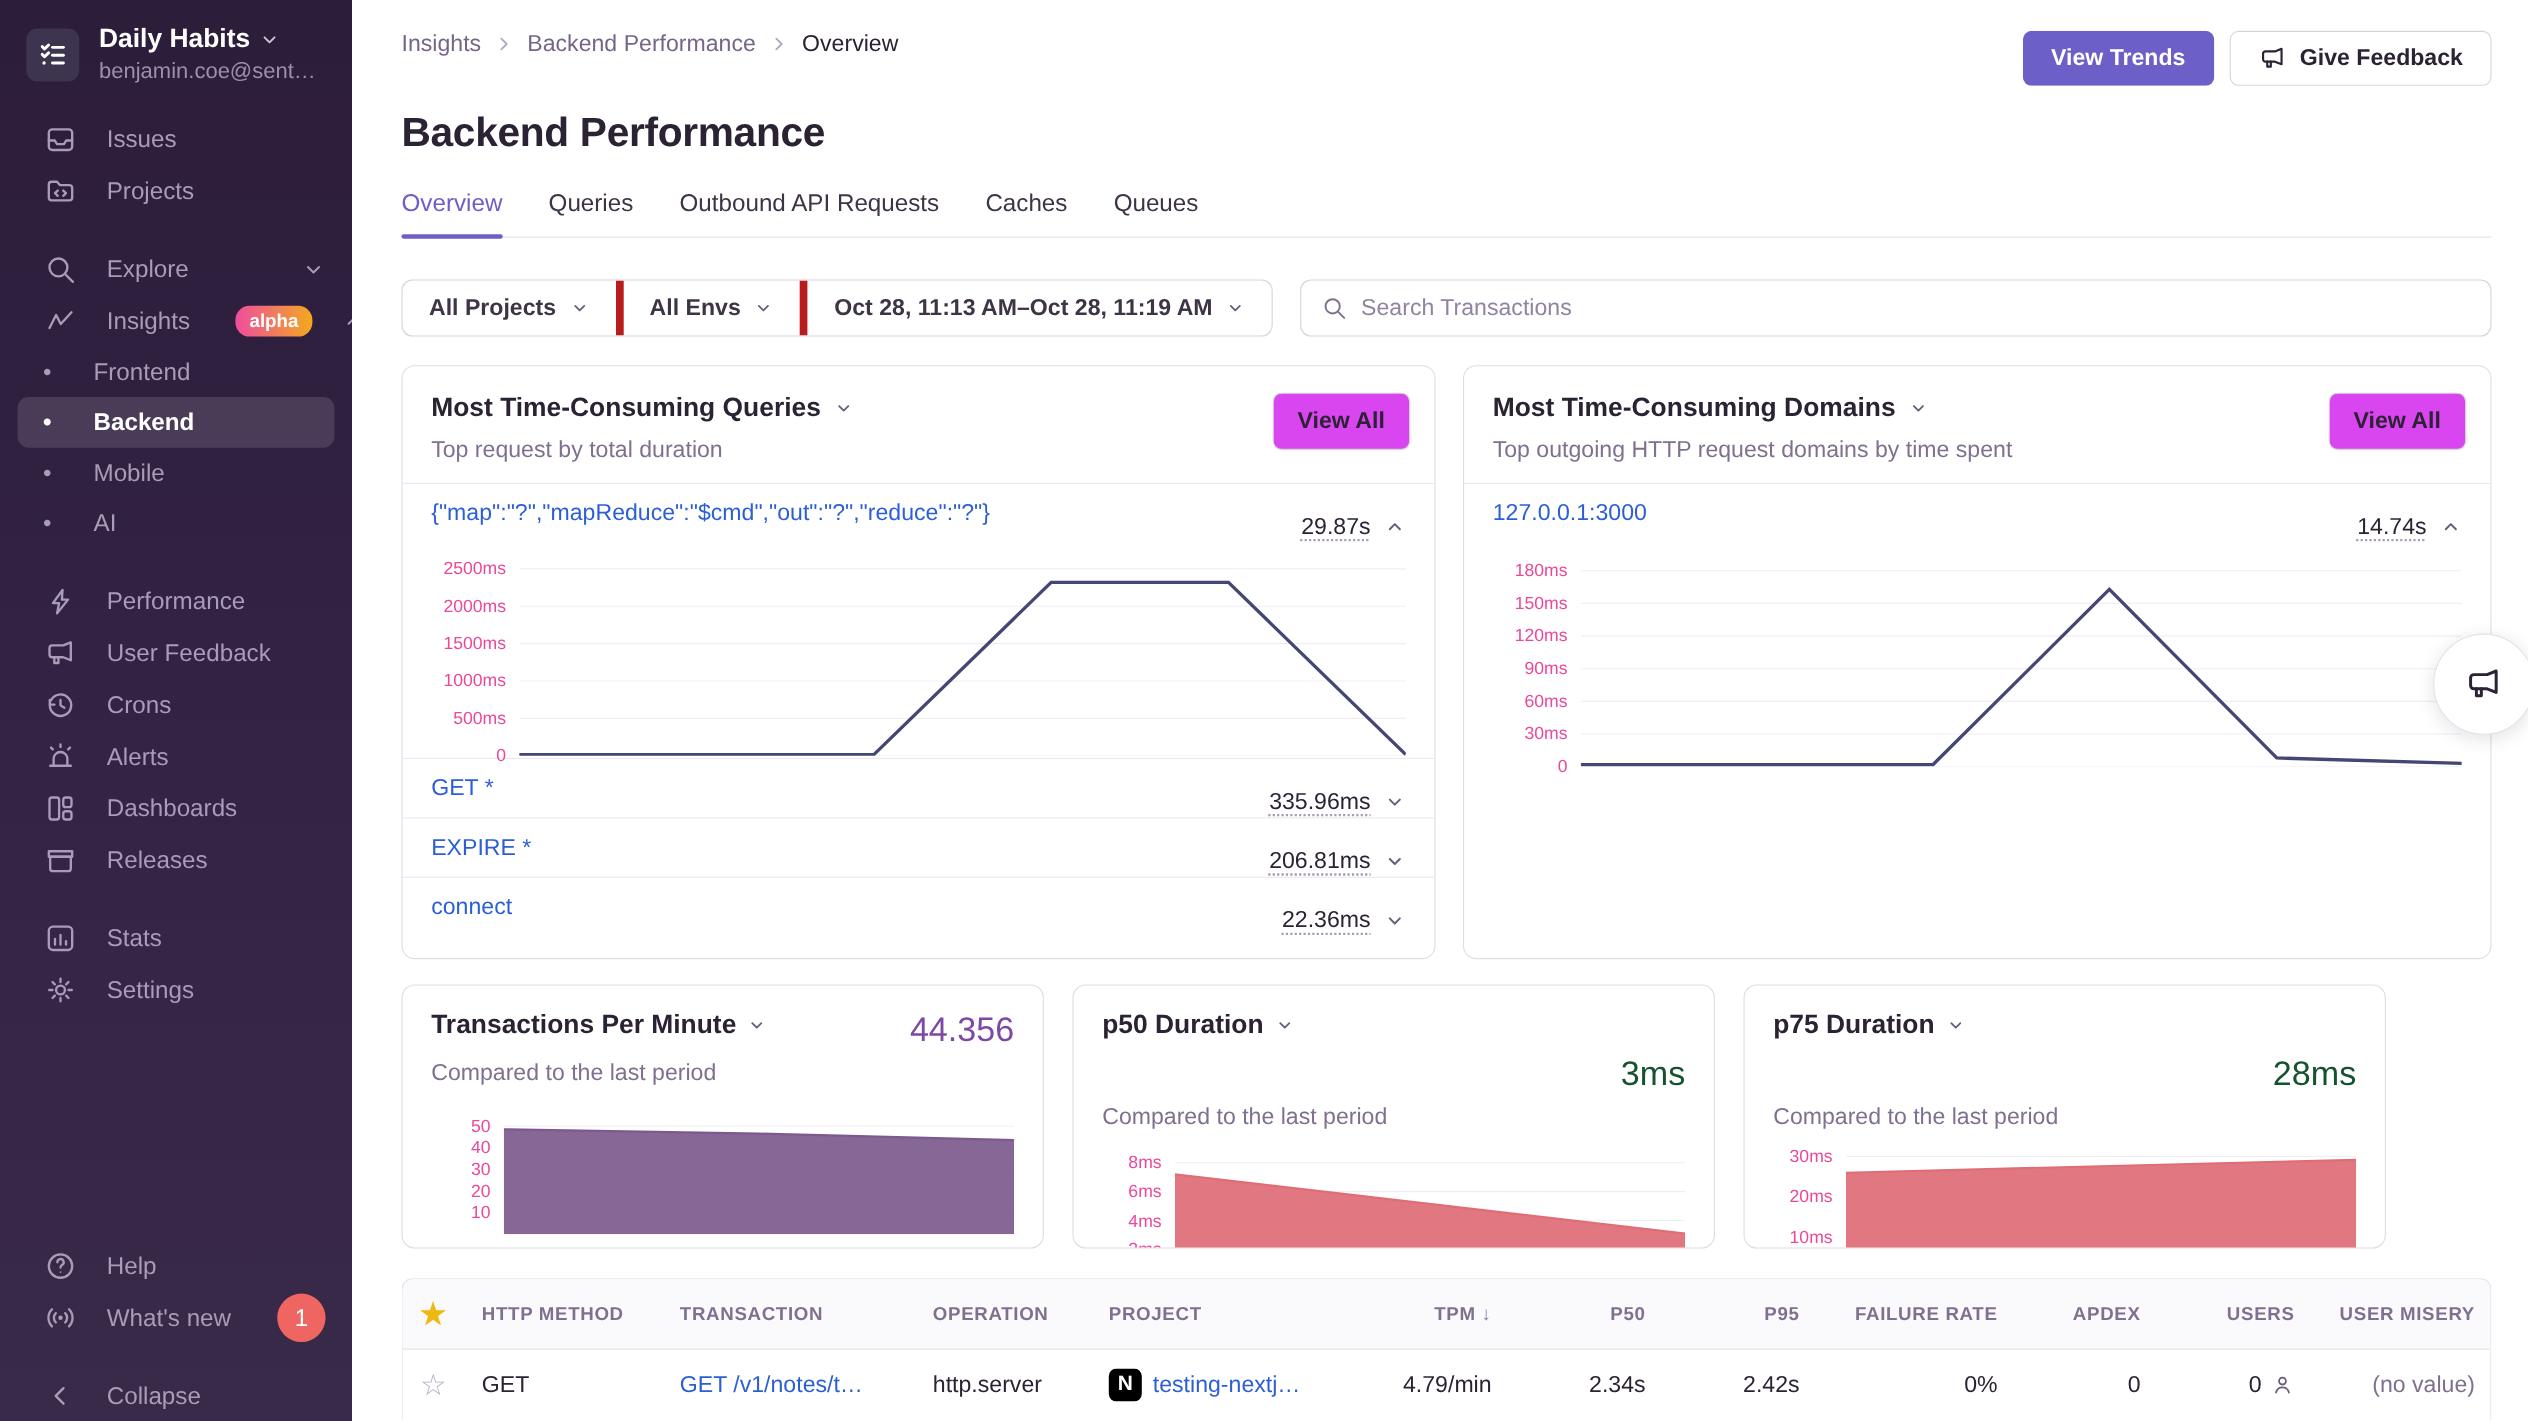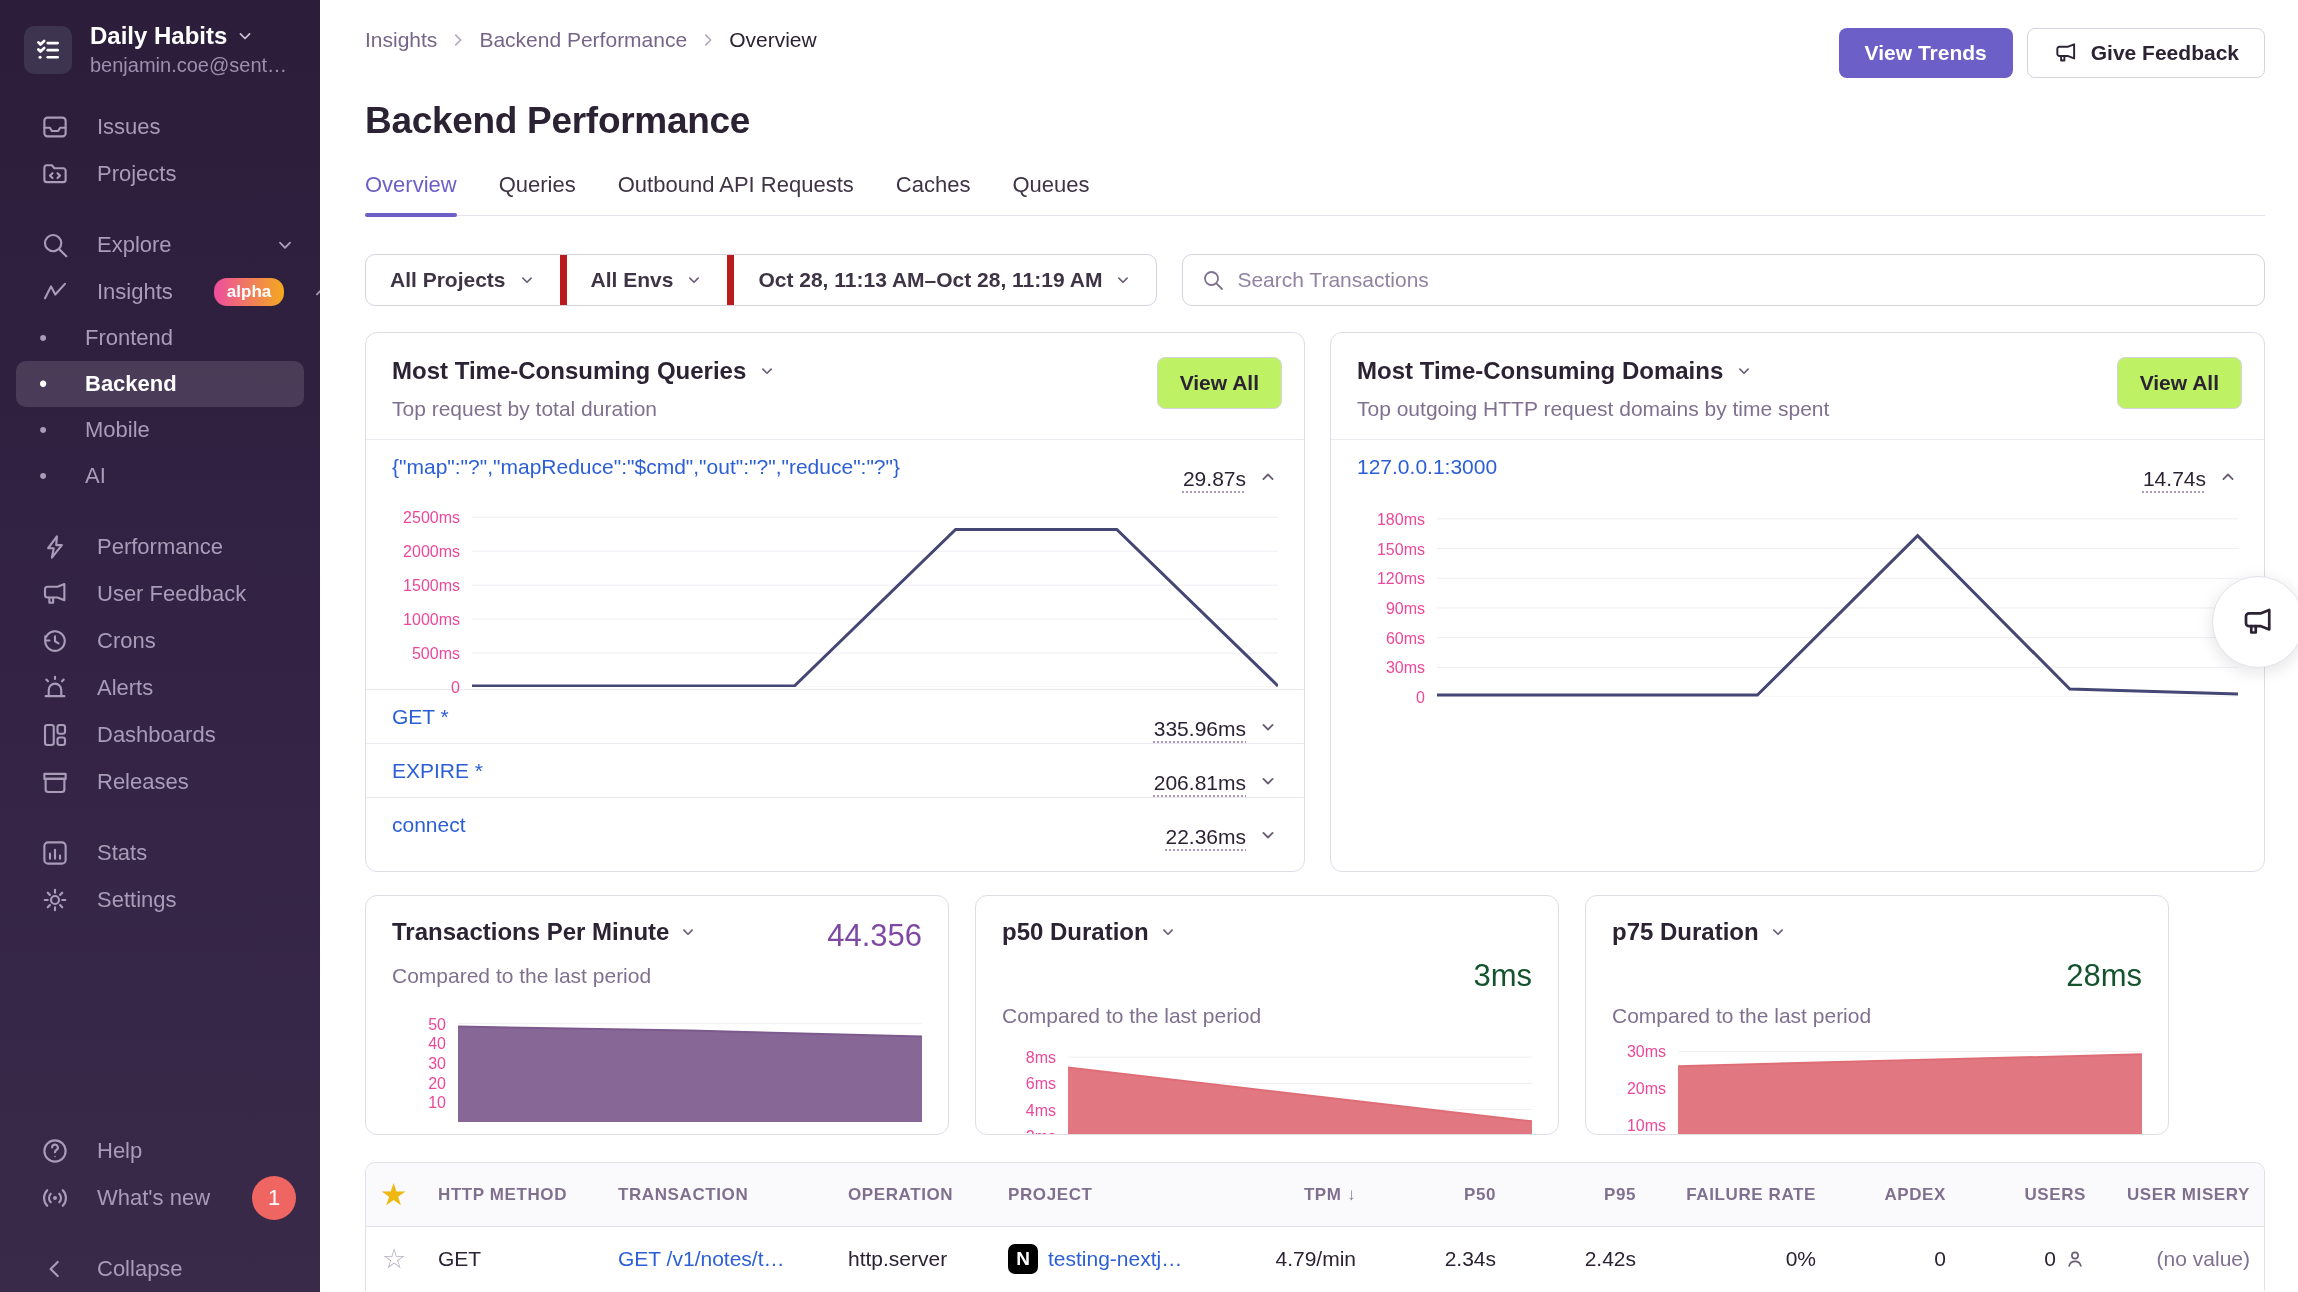--- a/index.html
+++ b/index.html
@@ -63,24 +63,24 @@
   .search-box input::placeholder { color:#9183a1; }
   
   .cards-row { display:flex; gap:25px; margin-top:26px; }
   .card { background:#fff; border:1px solid #e0dce6; border-radius:12px; overflow:hidden; }
   .card-q { width:940px; height:540px; }
   .card-d { width:935px; height:540px; }
   .card-head { position:relative; padding:24px 26px 18px 26px; }
   .card-title-line { display:flex; align-items:center; gap:12px; }
   .card-title { font-size:24px; font-weight:700; color:#2b2233; }
   .card-sub { margin-top:12px; font-size:21px; color:#80708f; }
-  .btn-viewall { position:absolute; right:22px; top:24px; height:52px; padding:0 22px; background:#bef264; border:1px solid #d8d2de; border-radius:8px; font-size:21px; font-weight:700; color:#2b2233; cursor:pointer; }
+  .btn-viewall { position:absolute; right:22px; top:24px; height:52px; padding:0 22px; background:#d946ef; border:1px solid #d8d2de; border-radius:8px; font-size:21px; font-weight:700; color:#2b2233; cursor:pointer; }
   .list-row { display:flex; align-items:center; justify-content:space-between; height:54px; padding:0 26px; border-top:1px solid #ece7f0; }
   .link { color:#2c5fd6; font-size:21px; cursor:pointer; }
-  .row-val { display:flex; align-items:flex-start; gap:12px; font-size:21px; color:#2b2233;margin-top:24px; }
+  .row-val { display:flex; align-items:center; gap:12px; font-size:21px; color:#2b2233;margin-top:24px; }
   .row-val .v { text-decoration:underline; text-decoration-style:dotted; text-decoration-color:#a79bb5; text-underline-offset:6px; }
   .chev { color:#6b5d77; display:flex; }
   
   .big-chart { display:flex; height:196px; padding:14px 26px 2px 6px; }
   .big-chart.dom { height:206px; }
   .chart-yaxis { position:relative; width:100px; flex:0 0 auto; }
   .chart-yaxis span { position:absolute; right:12px; font-size:16px; color:#ec4899; white-space:nowrap; }
   .chart-plot { flex:1; position:relative; }
   .chart-plot svg { width:100%; height:100%; display:block; }
   

